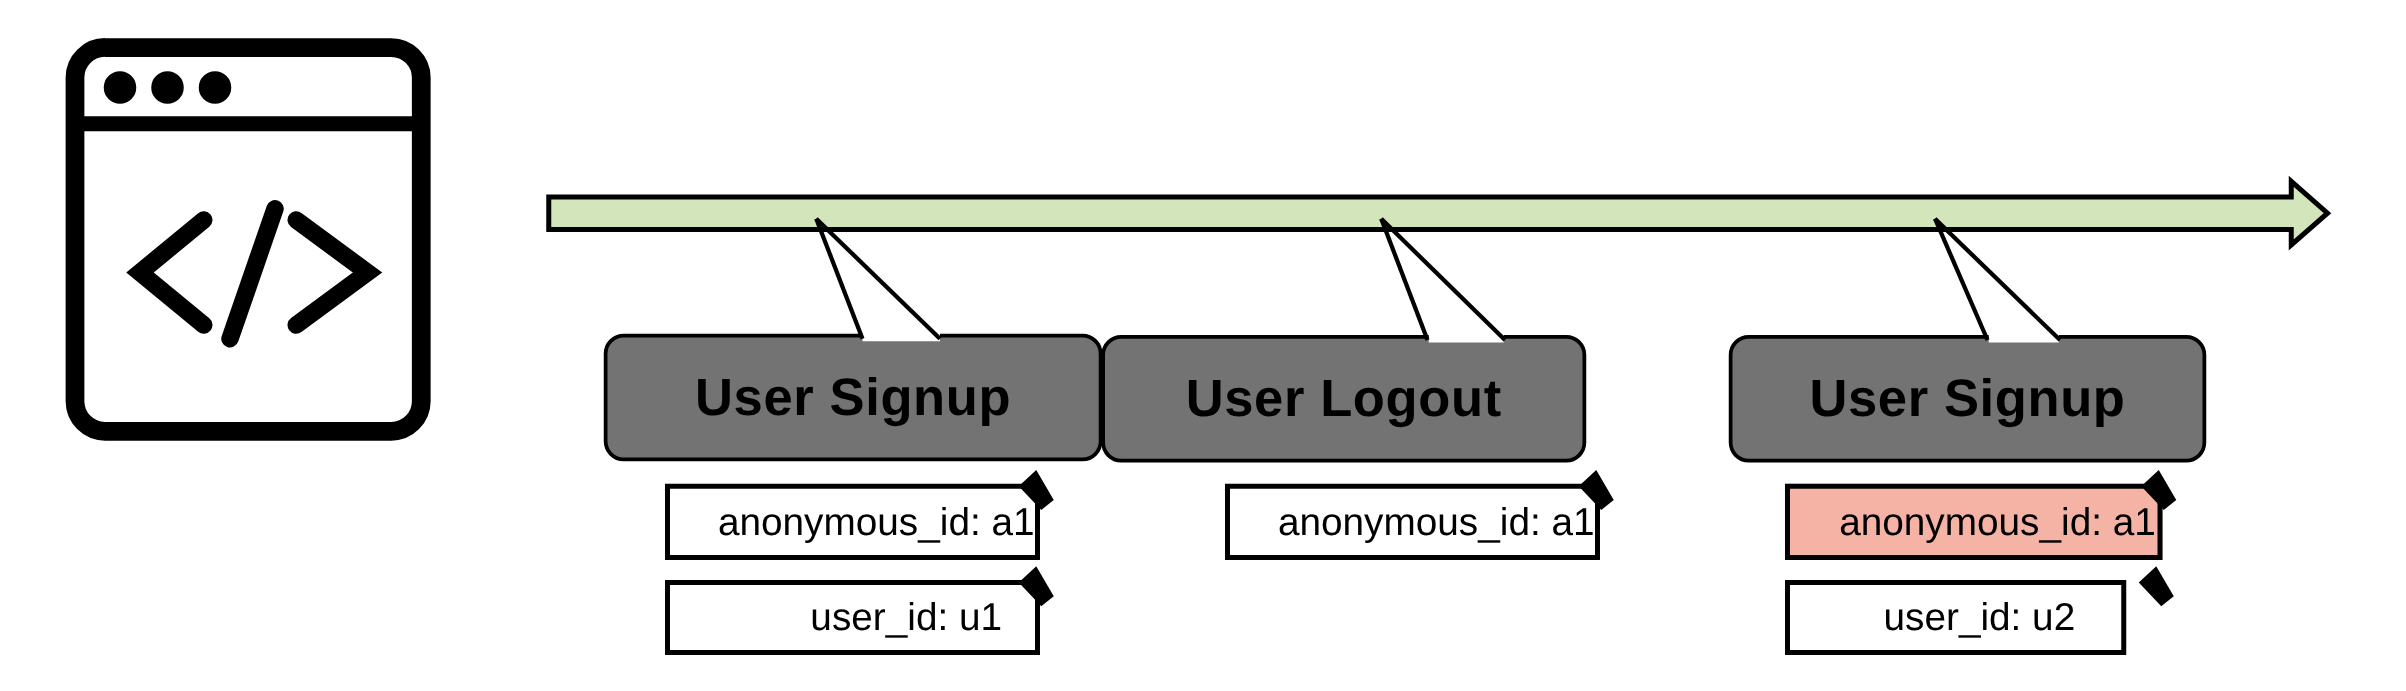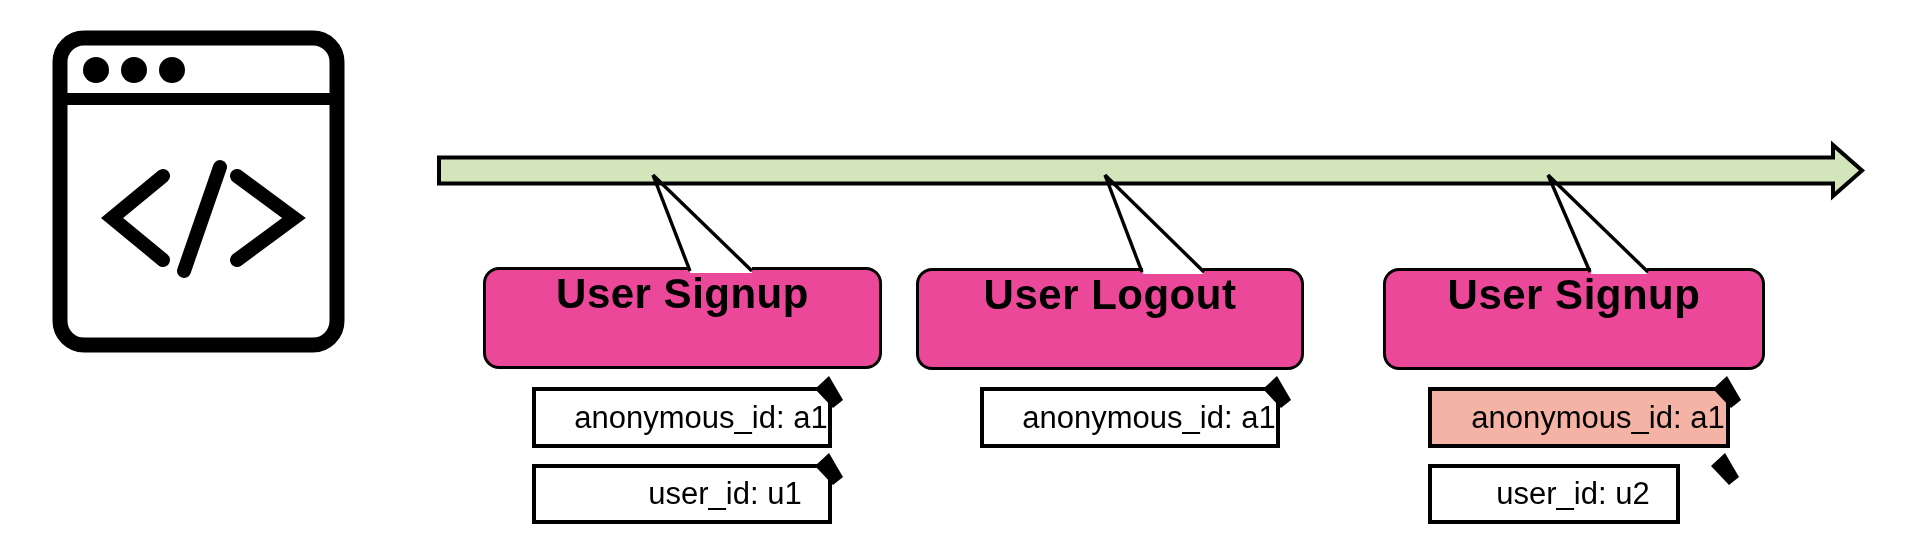--- a/index.html
+++ b/index.html
@@ -18,35 +18,35 @@
     width: 1925px; height: 553px;
     pointer-events: none;
   }
   .base-layer { z-index: 1; }
   .overlay-layer { z-index: 3; }
 
   .callout {
     position: absolute;
     z-index: 2;
     box-sizing: border-box;
-    background: #ec4899;
+    background: #737373;
     border: 3.5px solid #000;
     border-radius: 16px;
     display: flex;
-    align-items: flex-start;
+    align-items: center;
     justify-content: center;
   }
   .callout .title {
     font-size: 42px;
     font-weight: bold;
     letter-spacing: 0.5px;
     white-space: nowrap;
   }
   .callout-1 { left: 483px; top: 267px; width: 399px; height: 102px; }
-  .callout-2 { left: 916px; top: 268px; width: 388px; height: 102px; }
+  .callout-2 { left: 881px; top: 268px; width: 388px; height: 102px; }
   .callout-3 { left: 1383px; top: 268px; width: 382px; height: 102px; }
 
   .note {
     position: absolute;
     z-index: 2;
     box-sizing: border-box;
     background: #ffffff;
     border: 4px solid #000;
     display: flex;
     align-items: center;
@@ -54,21 +54,21 @@
   }
   .note .note-label {
     font-size: 31px;
     white-space: nowrap;
     margin-left: 38px;
   }
   .note-1a { left: 532px;  top: 387px; width: 300px; height: 61px; }
   .note-1b { left: 532px;  top: 464px; width: 300px; height: 60px; padding-left: 48px; }
   .note-2a { left: 980px;  top: 387px; width: 300px; height: 61px; }
   .note-3a { left: 1428px; top: 387px; width: 302px; height: 61px; }
-  .note-3b { left: 1428px; top: 464px; width: 252px; height: 60px; }
+  .note-3b { left: 1428px; top: 464px; width: 273px; height: 60px; }
 </style>
 </head>
 <body>
 
 <div class="canvas">
 
   <svg class="layer base-layer" viewBox="0 0 1925 553">
 
     <g>
       <rect x="60" y="38" width="277" height="307" rx="24" ry="24" fill="none" stroke="#000" stroke-width="15"></rect>

